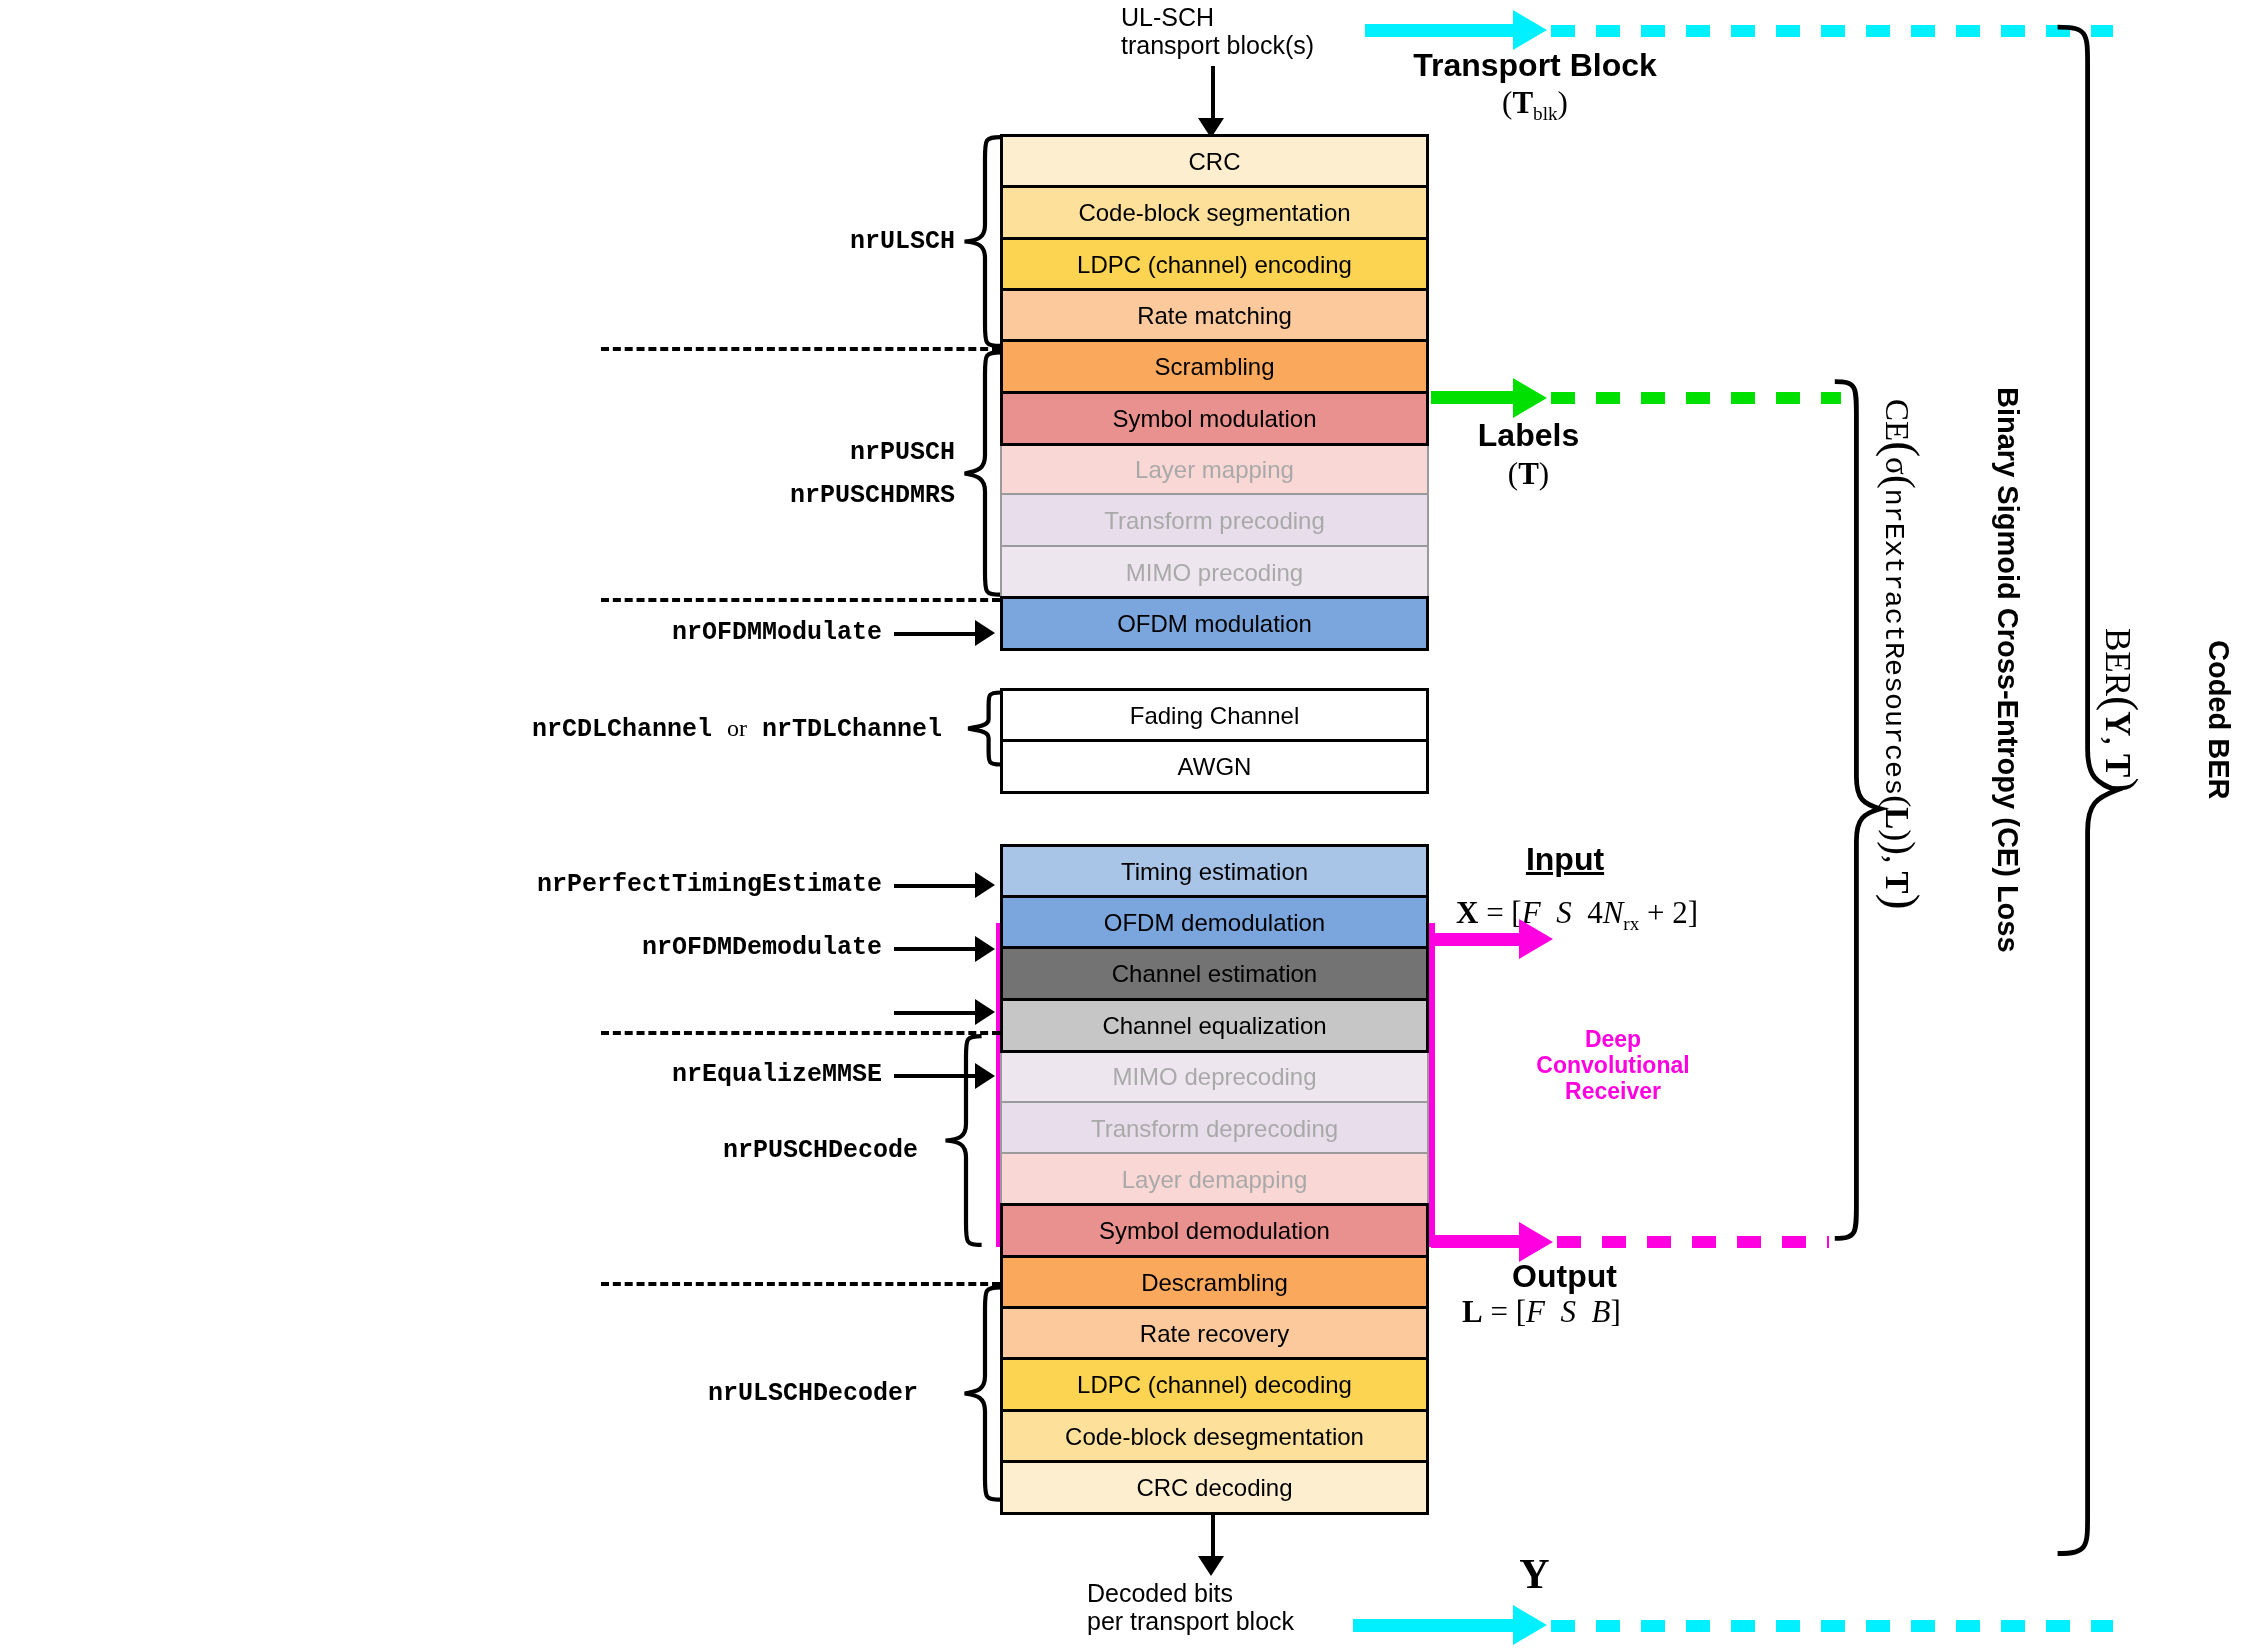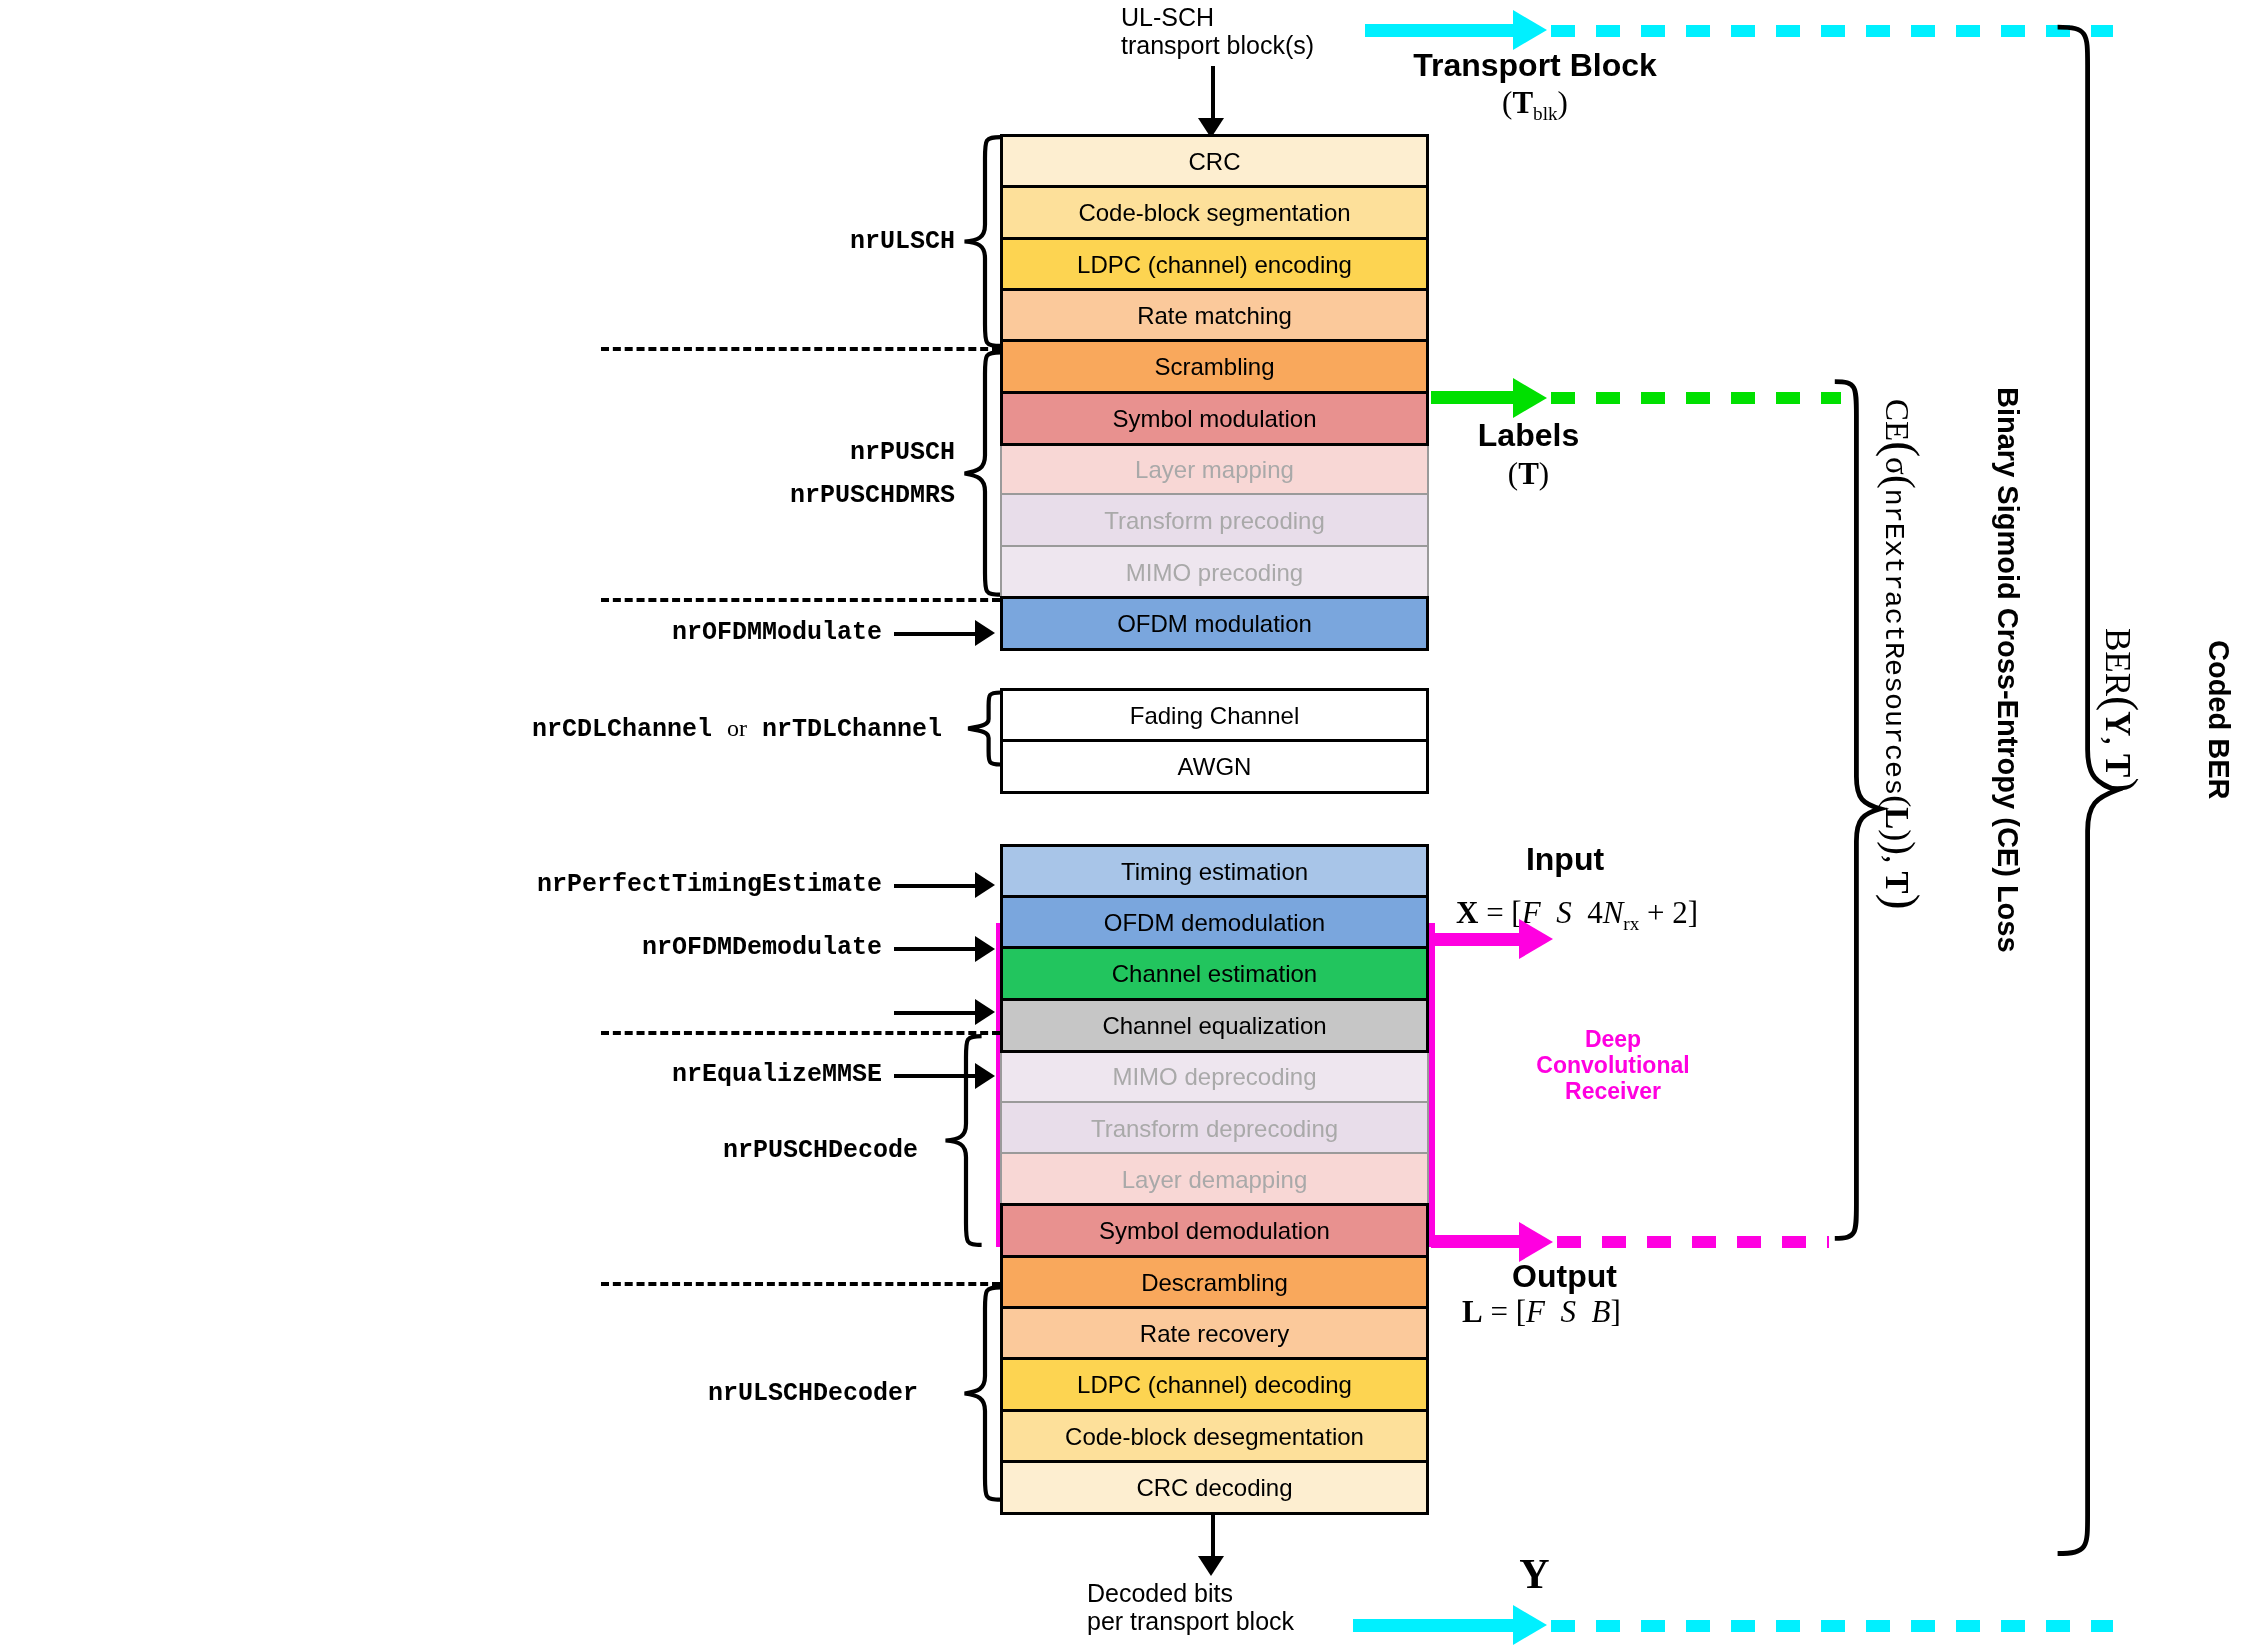--- a/index.html
+++ b/index.html
@@ -136,21 +136,21 @@
       </div>
     </div>
 
   <div id="rx-stack">
       <div class="blk" style="top: 846px; height: 55px; background: rgb(168, 197, 232); z-index: 2;">
         <span>Timing estimation</span>
       </div>
       <div class="blk" style="top: 897px; height: 55px; background: rgb(122, 166, 221); z-index: 2;">
         <span>OFDM demodulation</span>
       </div>
-      <div class="blk" style="top: 948px; height: 55px; background: #22c55e; z-index: 2; justify-content: center;">
+      <div class="blk" style="top: 948px; height: 55px; background: #737373; z-index: 2; justify-content: center;">
         <span>Channel estimation</span>
       </div>
       <div class="blk" style="top: 1000px; height: 55px; background: rgb(198, 198, 198); z-index: 2;">
         <span>Channel equalization</span>
       </div>
       <div class="blk dim" style="top: 1051px; height: 55px; background: rgb(238, 230, 239); z-index: 1;">
         <span>MIMO deprecoding</span>
       </div>
       <div class="blk dim" style="top: 1103px; height: 55px; background: rgb(232, 221, 234); z-index: 1;">
         <span>Transform deprecoding</span>
@@ -241,21 +241,21 @@
 
   <div class="fat" style="left:1431px;top:391px;width:85px;background:#00e000;"></div>
   <div class="fathead" style="left:1513px;top:378px;border-left:34px solid #00e000;"></div>
   <div class="fatdash" style="left:1551px;top:392px;width:290px;
        background:repeating-linear-gradient(to right,#00e000 0 24px,transparent 24px 45px);"></div>
   <div class="boldlbl" style="left:1438px;top:417px;width:181px;">Labels</div>
   <div class="math" style="left:1438px;top:456px;width:181px;">
     <span>(</span><b>T</b><span>)</span>
   </div>
 
-  <div class="boldlbl" style="left:1438px;top:841px;width:254px;">Input</div>
+  <div class="boldlbl" style="left:1438px;top:841px;width:254px;text-decoration:underline;">Input</div>
   <div class="math" style="left:1438px;top:875px;width:435px;text-align:left;padding-left:18px;margin-top:20px;">
     <b>X</b><span> = [</span><i>F</i><span>&nbsp; </span><i>S</i><span>&nbsp; 4</span><i>N</i><sub>rx</sub><span> + 2]</span>
   </div>
 
   <div class="fat" style="left:1431px;top:933px;width:91px;background:#ff00e0;"></div>
   <div class="fathead" style="left:1519px;top:919px;border-left:34px solid #ff00e0;"></div>
 
   <div class="dcrtitle" style="left:1450px;top:1027px;width:326px;">
     <span>Deep</span><br>
     <span>Convolutional</span><br>

